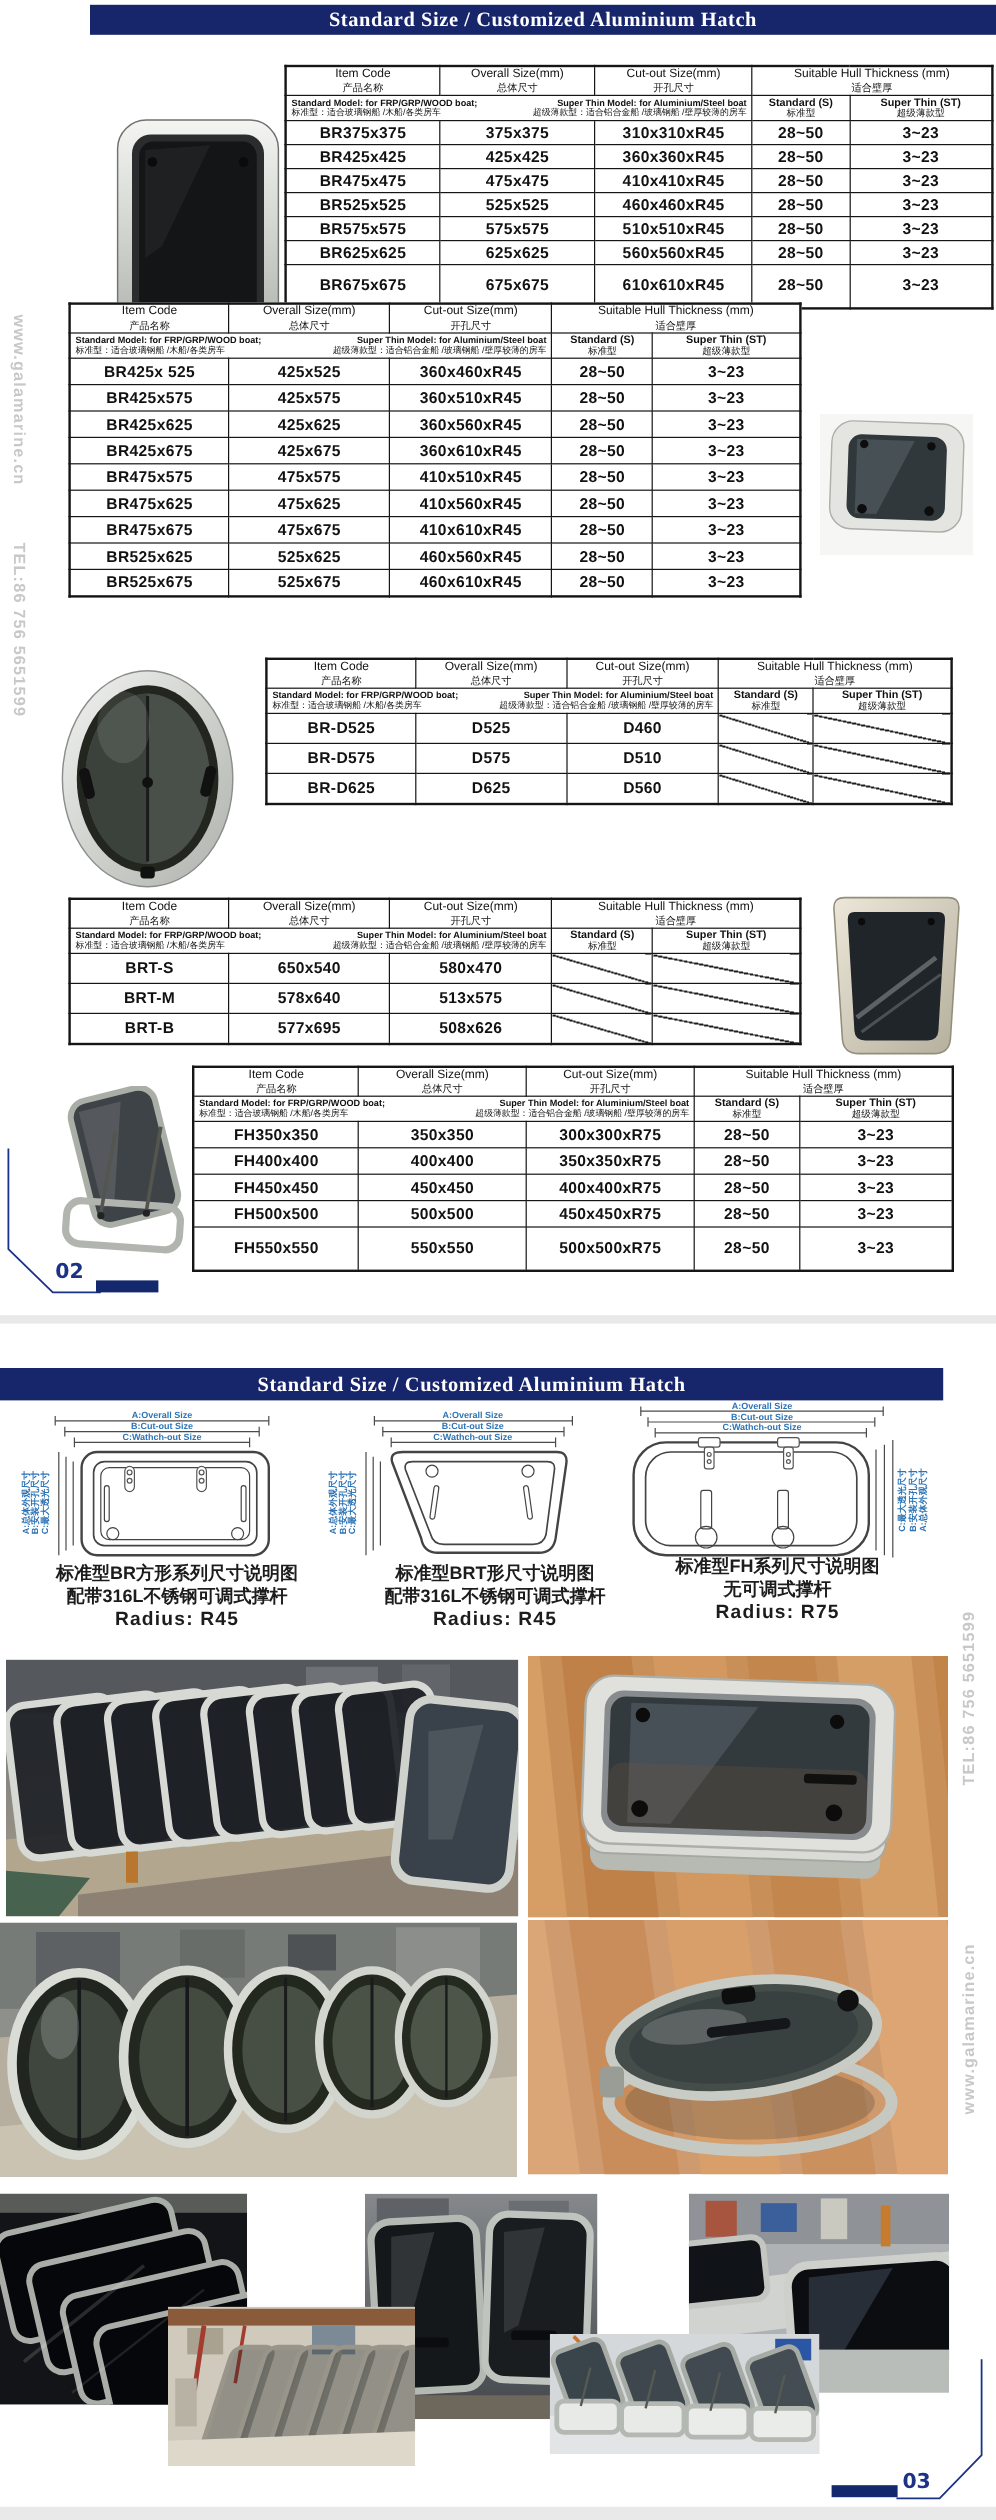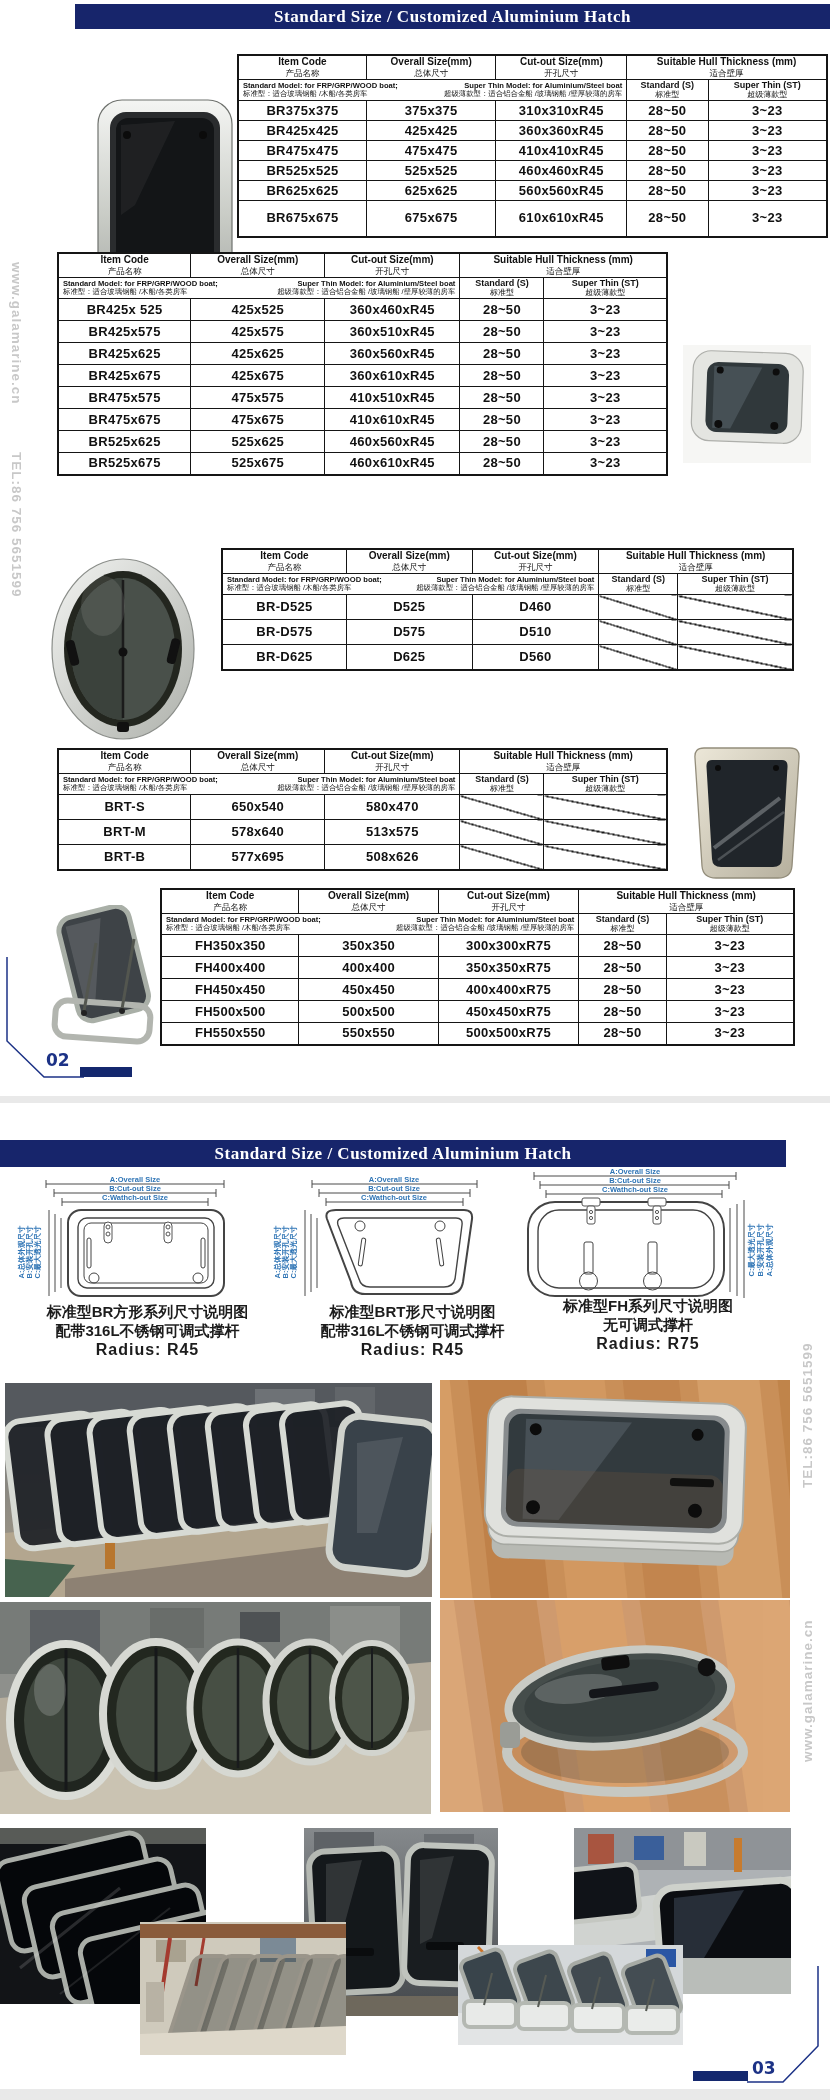--- a/index.html
+++ b/index.html
@@ -16,21 +16,21 @@
   .wm{position:absolute;color:#c8c8c8;font-weight:bold;font-size:13.5px;letter-spacing:1px;white-space:nowrap}
   .wm.down{transform:rotate(90deg);transform-origin:left top}
   .wm.up{transform:rotate(-90deg);transform-origin:left top}
 
   
   .tbl{position:absolute}
   table.spec{width:100%;border-collapse:collapse;table-layout:fixed;background:#fff;border:2px solid #151515}
   table.spec td{border:1.5px solid #151515;text-align:center;vertical-align:middle;padding:0;line-height:1.05;overflow:hidden}
   tr.hd td{height:23px}
   tr.nt td{height:20px}
-  .hd .en{font-weight:bold;font-size:10px}
+  .hd .en{font-weight:normal;font-size:10px}
   .hd .cn{font-size:8.5px;margin-top:1px}
   .nt .en{font-weight:bold;font-size:9px}
   .nt .cn{font-size:8px}
   .nrow{display:flex;justify-content:space-between;padding:0 4px;font-size:7.6px;font-weight:bold;white-space:nowrap}
   .nrow.cnr{font-weight:normal;font-size:7.4px}
   tr.dr td{font-weight:bold;font-size:13px;letter-spacing:.3px}
   td.slash{background-image:linear-gradient(to top right,transparent 47.5%,#1a1a1a 47.5%,#1a1a1a 50.5%,transparent 50.5%)}
 
   
   .photo{position:absolute;overflow:hidden}
@@ -155,20 +155,27 @@
             <td>3~23</td>
           </tr>
           <tr class="dr" style="height:20px">
             <td>BR525x525</td>
             <td>525x525</td>
             <td>460x460xR45</td>
             <td>28~50</td>
             <td>3~23</td>
           </tr>
           <tr class="dr" style="height:20px">
+            <td>BR575x575</td>
+            <td>575x575</td>
+            <td>510x510xR45</td>
+            <td>28~50</td>
+            <td>3~23</td>
+          </tr>
+          <tr class="dr" style="height:20px">
             <td>BR625x625</td>
             <td>625x625</td>
             <td>560x560xR45</td>
             <td>28~50</td>
             <td>3~23</td>
           </tr>
           <tr class="dr" style="height:36px">
             <td>BR675x675</td>
             <td>675x675</td>
             <td>610x610xR45</td>
@@ -255,20 +262,27 @@
             <td>3~23</td>
           </tr>
           <tr class="dr" style="height:22px">
             <td>BR475x575</td>
             <td>475x575</td>
             <td>410x510xR45</td>
             <td>28~50</td>
             <td>3~23</td>
           </tr>
           <tr class="dr" style="height:22px">
+            <td>BR475x625</td>
+            <td>475x625</td>
+            <td>410x560xR45</td>
+            <td>28~50</td>
+            <td>3~23</td>
+          </tr>
+          <tr class="dr" style="height:22px">
             <td>BR475x675</td>
             <td>475x675</td>
             <td>410x610xR45</td>
             <td>28~50</td>
             <td>3~23</td>
           </tr>
           <tr class="dr" style="height:22px">
             <td>BR525x625</td>
             <td>525x625</td>
             <td>460x560xR45</td>
@@ -498,21 +512,21 @@
             <td>28~50</td>
             <td>3~23</td>
           </tr>
           <tr class="dr" style="height:22px">
             <td>FH500x500</td>
             <td>500x500</td>
             <td>450x450xR75</td>
             <td>28~50</td>
             <td>3~23</td>
           </tr>
-          <tr class="dr" style="height:22px">
+          <tr class="dr" style="height:36px">
             <td>FH550x550</td>
             <td>550x550</td>
             <td>500x500xR75</td>
             <td>28~50</td>
             <td>3~23</td>
           </tr>
         </tbody>
       </table>
     </div>
 

